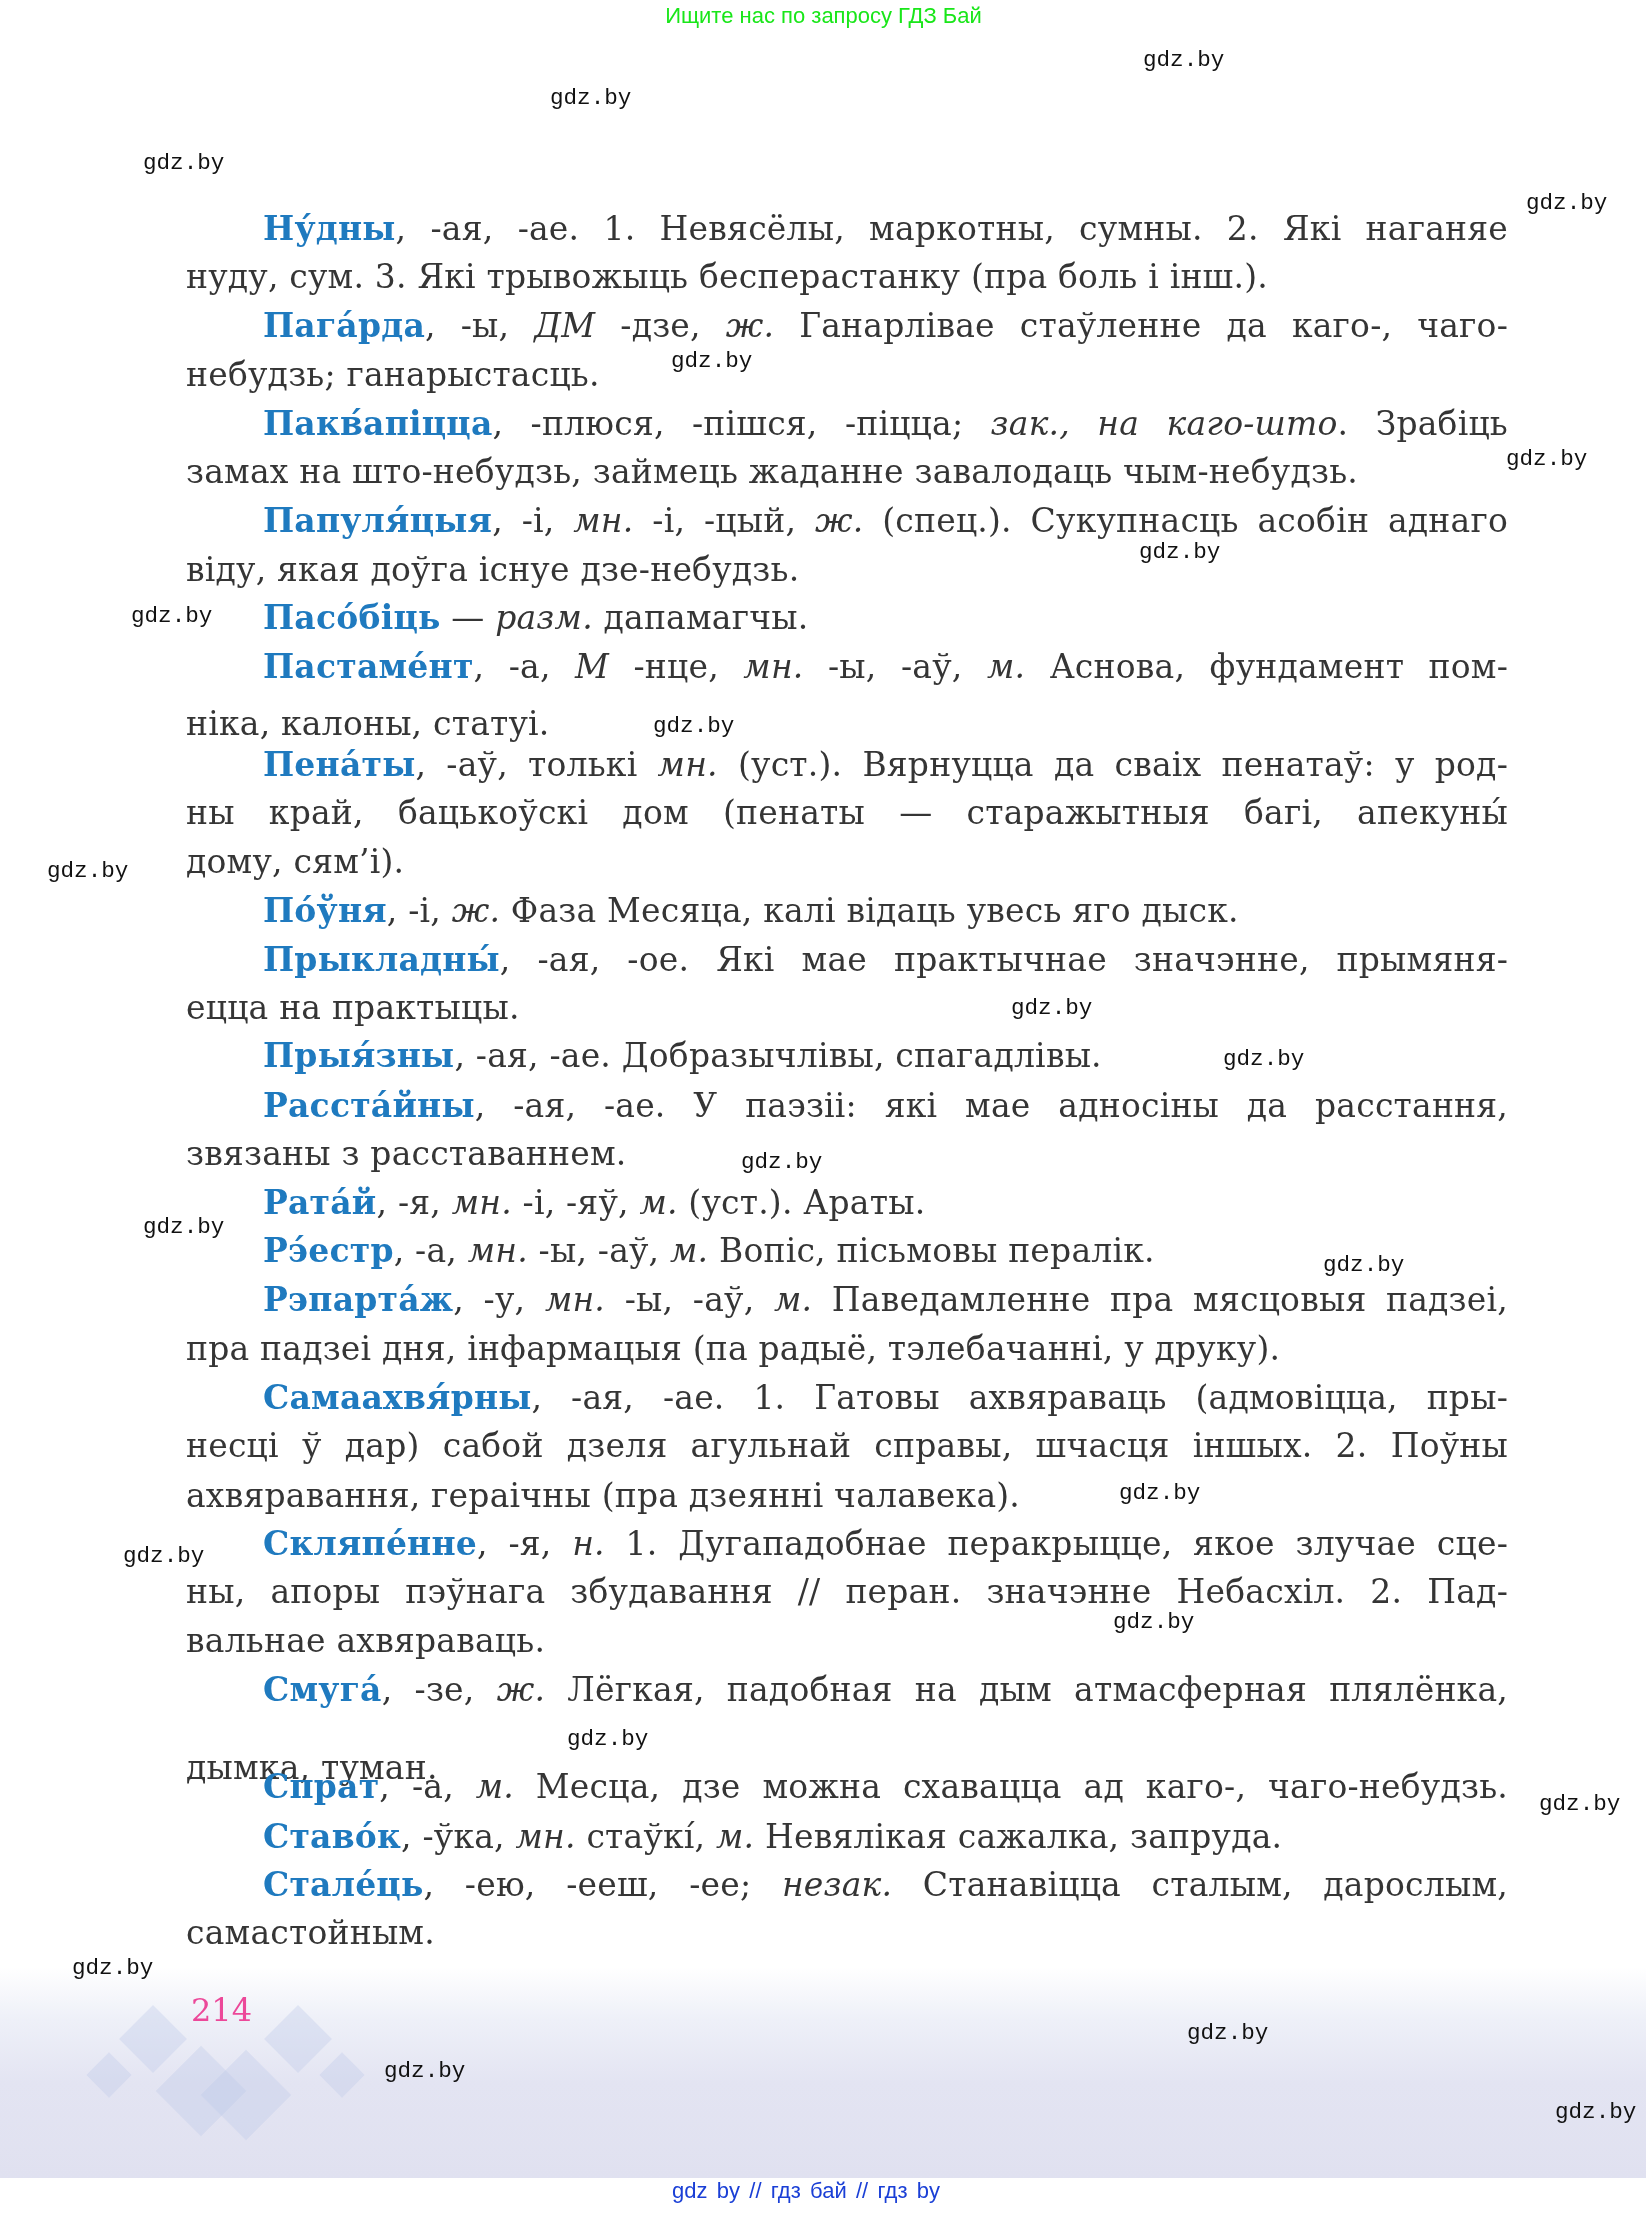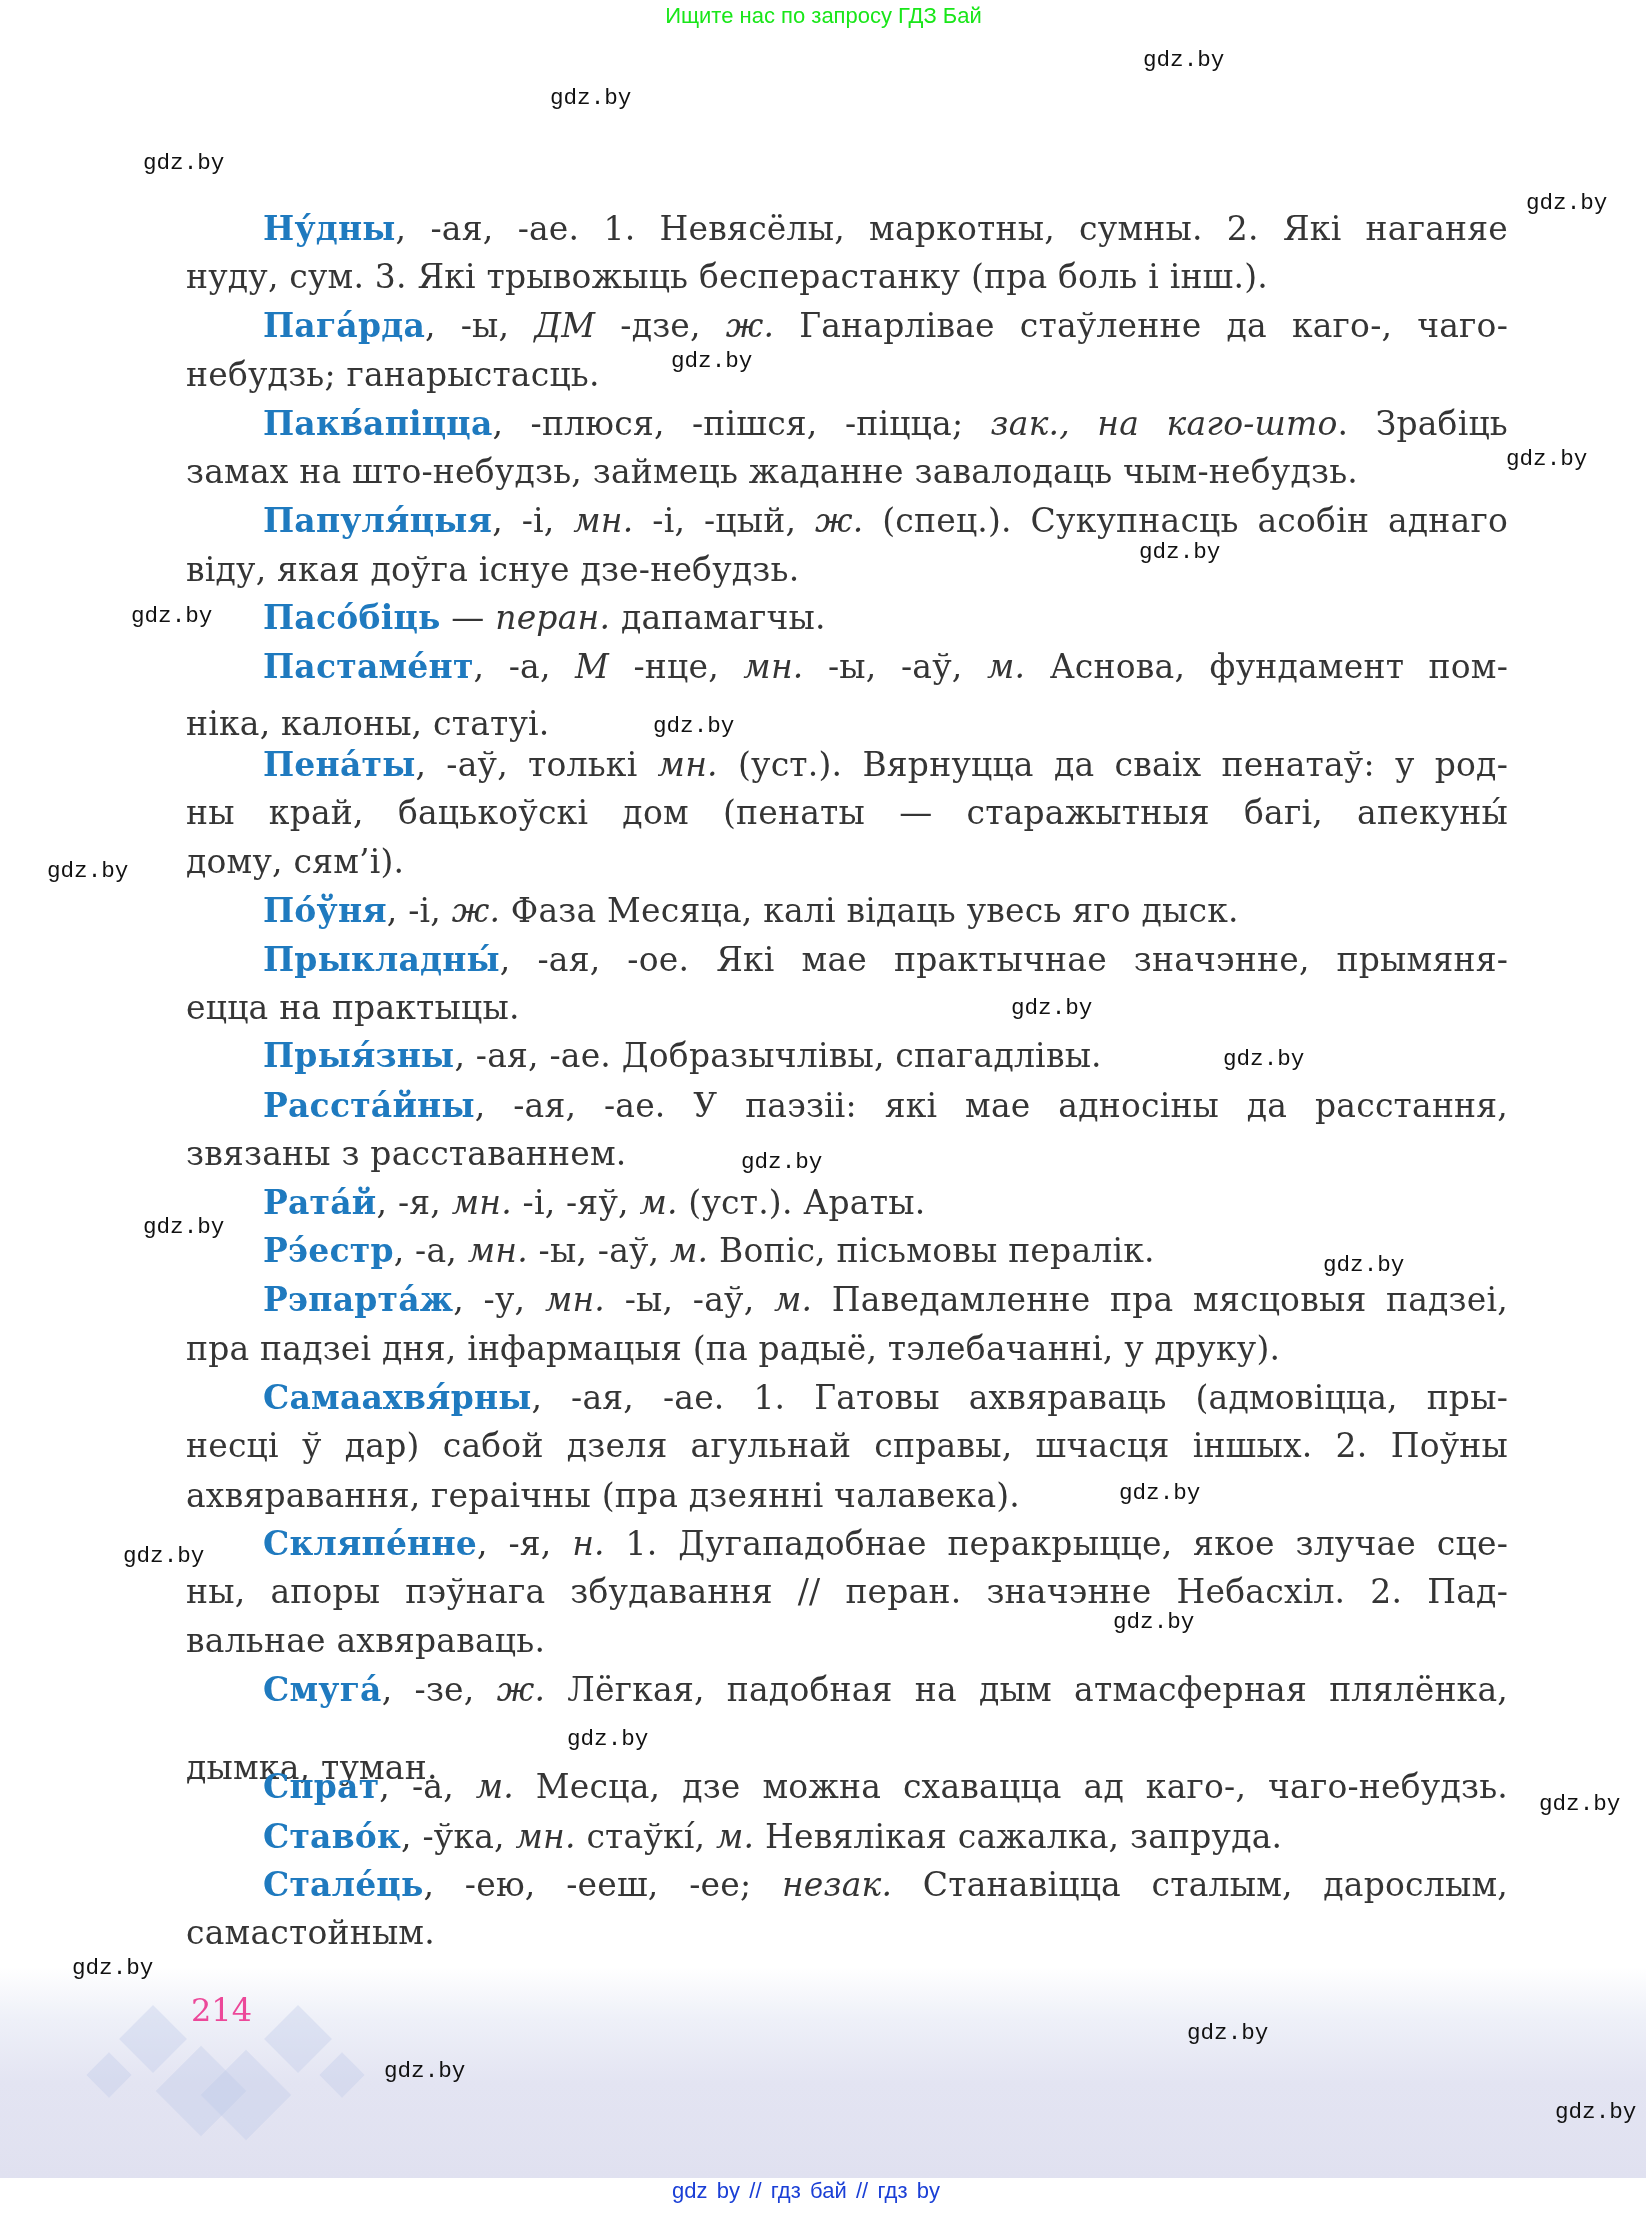--- a/index.html
+++ b/index.html
@@ -61,21 +61,21 @@
 
 <div id="lines">
     <div class="line indent justify" style="top: 205px;"><span class="hw">Ну́дны</span><span>, -ая, -ае. 1. Невясёлы, маркотны, сумны. 2. Які наганяе</span></div>
     <div class="line" style="top: 253px;"><span>нуду, сум. 3. Які трывожыць беспера­станку (пра боль і інш.).</span></div>
     <div class="line indent justify" style="top: 302px;"><span class="hw">Пага́рда</span><span>, -ы, </span><span class="it">ДМ</span><span> -дзе, </span><span class="it">ж.</span><span> Ганарлівае стаўленне да каго-, чаго-</span></div>
     <div class="line" style="top: 351px;"><span>небудзь; ганарыстасць.</span></div>
     <div class="line indent justify" style="top: 400px;"><span class="hw">Пакв́апіцца</span><span>, -плюся, -пішся, -піцца; </span><span class="it">зак., на каго-што</span><span>. Зрабіць</span></div>
     <div class="line" style="top: 448px;"><span>замах на што-небудзь, займець жаданне завалодаць чым-небудзь.</span></div>
     <div class="line indent justify" style="top: 497px;"><span class="hw">Папуля́цыя</span><span>, -і, </span><span class="it">мн.</span><span> -і, -цый, </span><span class="it">ж.</span><span> (спец.). Сукупнасць асобін аднаго</span></div>
     <div class="line" style="top: 546px;"><span>віду, якая доўга існуе дзе-небудзь.</span></div>
-    <div class="line indent" style="top: 594px;"><span class="hw">Пасо́біць</span><span> — </span><span class="it">перан.</span><span> дапамагчы.</span></div>
+    <div class="line indent" style="top: 594px;"><span class="hw">Пасо́біць</span><span> — </span><span class="it">разм.</span><span> дапамагчы.</span></div>
     <div class="line indent justify" style="top: 643px;"><span class="hw">Пастаме́нт</span><span>, -а, </span><span class="it">М</span><span> -нце, </span><span class="it">мн.</span><span> -ы, -аў, </span><span class="it">м.</span><span> Аснова, фундамент пом-</span></div>
     <div class="line" style="top: 692px; margin-top: 8px;"><span>ніка, калоны, статуі.</span></div>
     <div class="line indent justify" style="top: 741px;"><span class="hw">Пена́ты</span><span>, -аў, толькі </span><span class="it">мн.</span><span> (уст.). Вярнуцца да сваіх пенатаў: у род-</span></div>
     <div class="line justify" style="top: 789px;"><span>ны край, бацькоўскі дом (пенаты — старажытныя багі, апекуны́</span></div>
     <div class="line" style="top: 838px;"><span>дому, сям’і).</span></div>
     <div class="line indent" style="top: 887px;"><span class="hw">По́ўня</span><span>, -і, </span><span class="it">ж.</span><span> Фаза Месяца, калі відаць увесь яго дыск.</span></div>
     <div class="line indent justify" style="top: 936px;"><span class="hw">Прыкладны́</span><span>, -ая, -ое. Які мае практычнае значэнне, прымяня-</span></div>
     <div class="line" style="top: 984px;"><span>ецца на практыцы.</span></div>
     <div class="line indent" style="top: 1032px;"><span class="hw">Прыя́зны</span><span>, -ая, -ае. Добразычлівы, спагадлівы.</span></div>
     <div class="line indent justify" style="top: 1082px;"><span class="hw">Расста́йны</span><span>, -ая, -ае. У паэзіі: які мае адносіны да расстання,</span></div>

